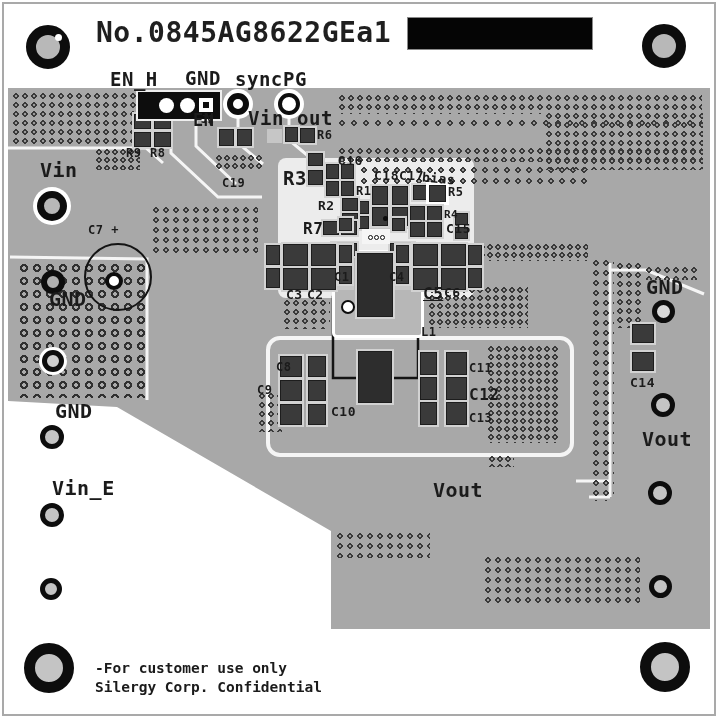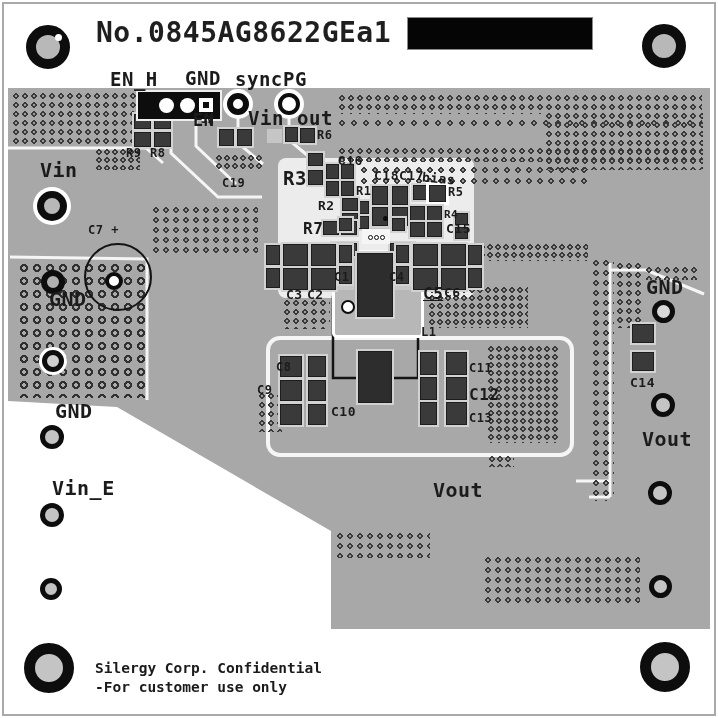--- a/index.html
+++ b/index.html
@@ -236,18 +236,18 @@
       <div class="silk" style="left: 257px; top: 361px; font-size: 12px; margin-left: 19px;">C8</div>
       <div class="silk" style="left: 257px; top: 384px; font-size: 12px;">C9</div>
       <div class="silk" style="left: 331px; top: 405px; font-size: 13px;">C10</div>
       <div class="silk" style="left: 469px; top: 362px; font-size: 12px;">C11</div>
       <div class="silk" style="left: 469px; top: 387px; font-size: 16px;">C12</div>
       <div class="silk" style="left: 469px; top: 412px; font-size: 12px;">C13</div>
       <div class="silk" style="left: 421px; top: 326px; font-size: 12px;">L1</div>
     </div>
 
   <div id="footer">
+    <div>-For customer use only</div>
     <div>Silergy Corp. Confidential</div>
-    <div>-For customer use only</div>
   </div>
 
   <div id="frame"></div>
 </div>
 
 </body></html>

